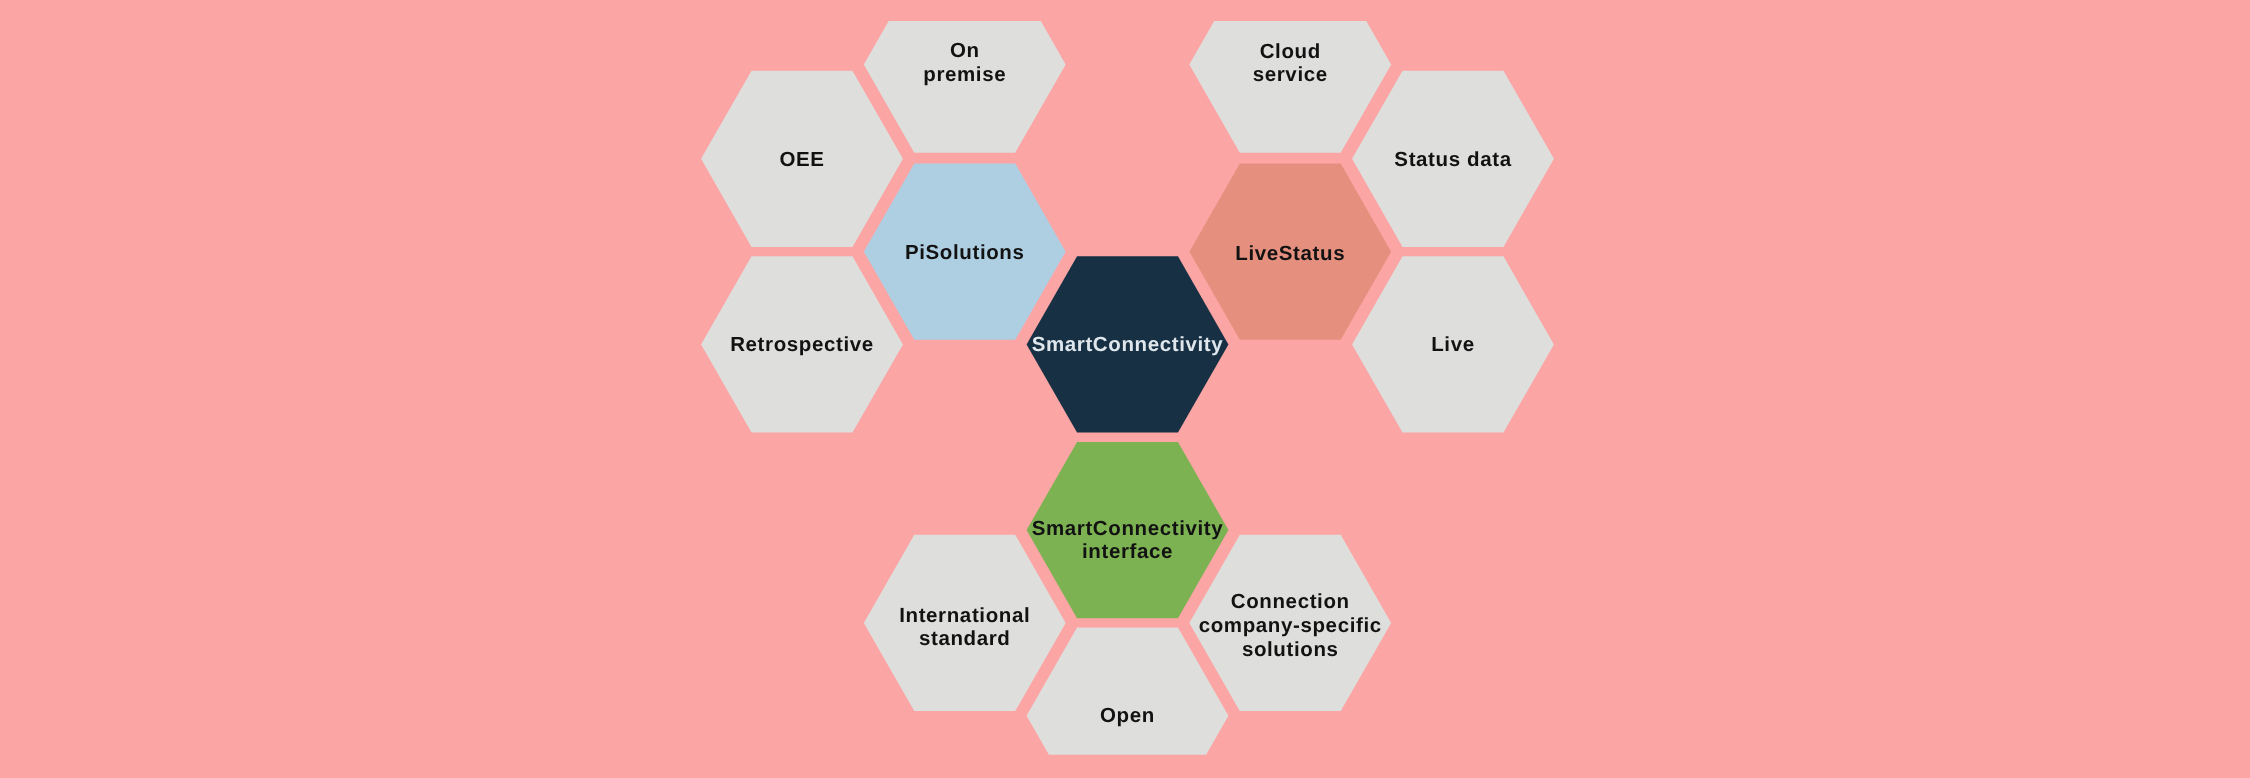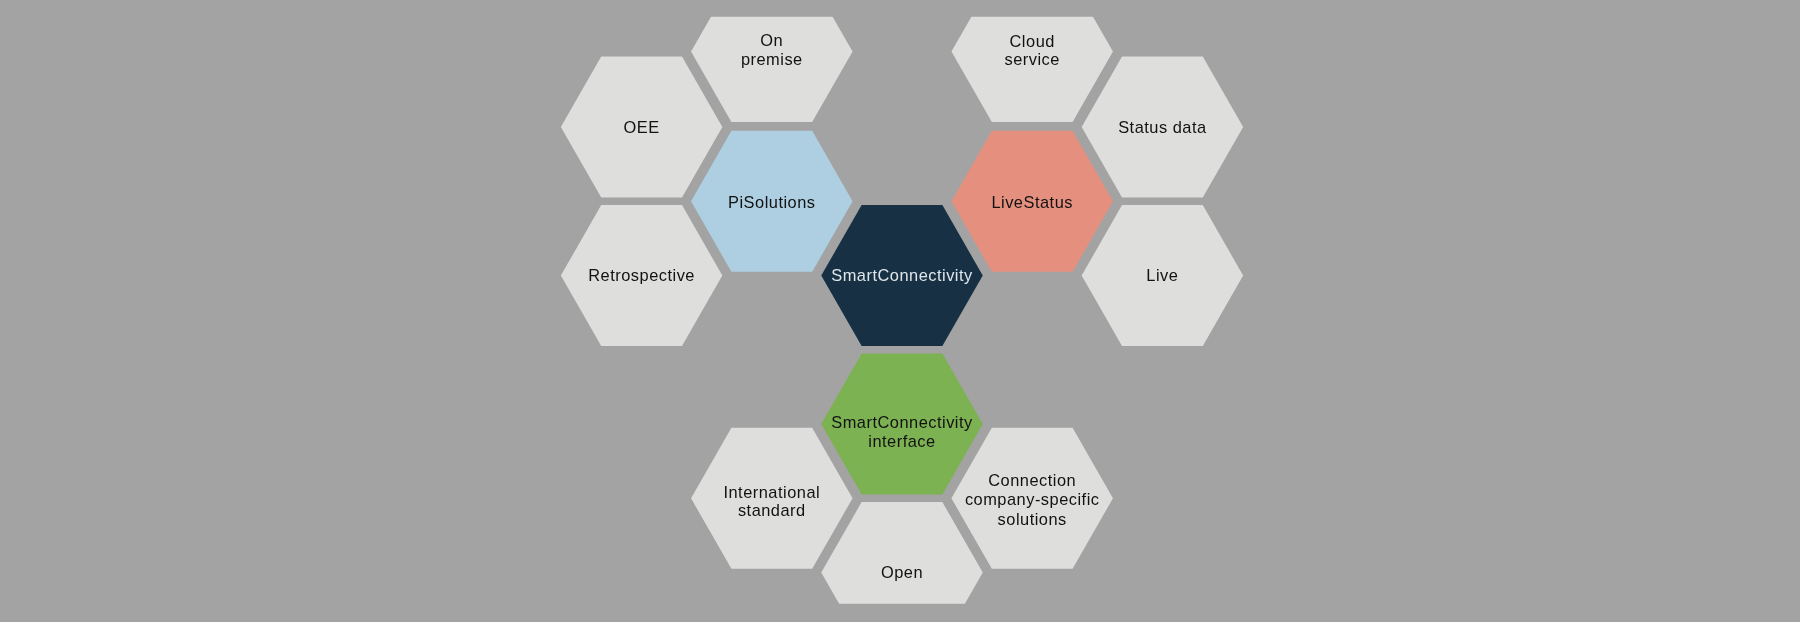--- a/index.html
+++ b/index.html
@@ -11,21 +11,21 @@
     -webkit-font-smoothing:antialiased;
   }
   #diagram { position:relative; width:1800px; height:622px; background:#f5f5f4; }
   #hexsvg { position:absolute; left:0; top:0; transform:translateZ(0); }
   .hex-label { font-size:16.4px; letter-spacing:0.5px; }
   .hex-shape { stroke:none; }
 </style>
 </head>
 <body style="background: rgb(245, 245, 244);">
 
-<div id="diagram" style="background: #a3a3a3;">
+<div id="diagram" style="background: #fca5a5; font-weight: bold;">
   <svg id="hexsvg" width="1800" height="622" viewBox="0 0 1800 622">
     <defs>
       <clipPath id="stage-clip">
         <rect id="stage-clip-rect" x="0" y="16.8" width="1800" height="586.9000000000001"></rect>
       </clipPath>
     </defs>
     <g id="hex-layer" clip-path="url(#stage-clip)">
       <g class="hex-cell">
         <polygon class="hex-shape" points="691.05,51.60 731.42,-18.90 812.17,-18.90 852.55,51.60 812.17,122.10 731.42,122.10" fill="#dededd"></polygon>
         <text class="hex-label" text-anchor="middle" x="771.8" fill="#121212"><tspan x="771.8" y="45.90">On</tspan><tspan x="771.8" y="65.10">premise</tspan></text>

